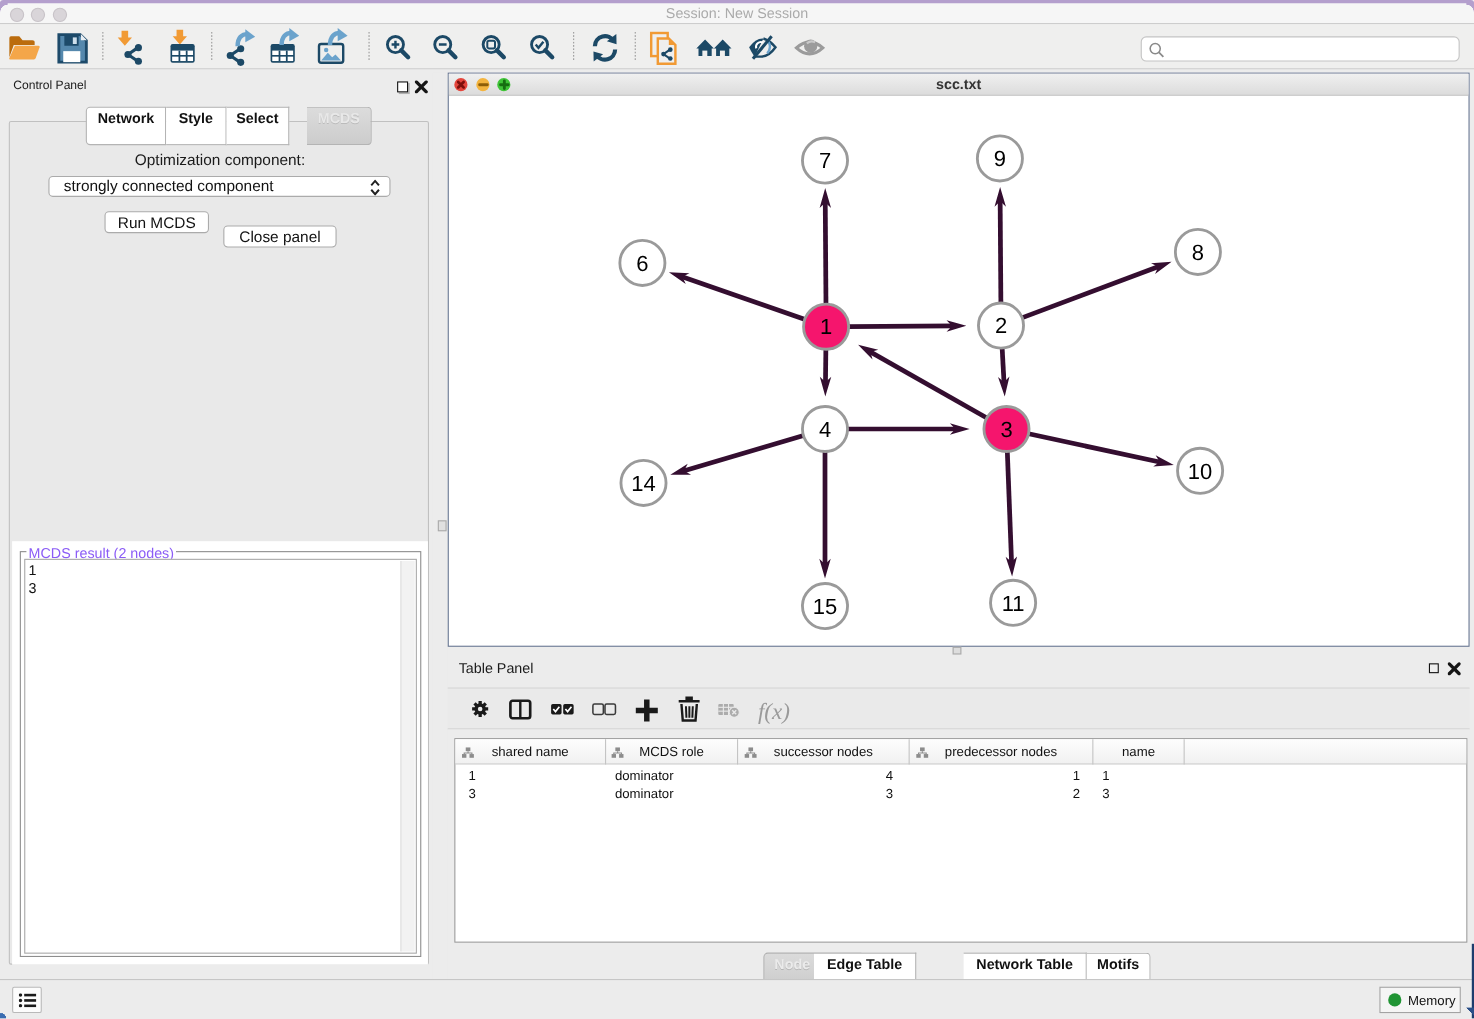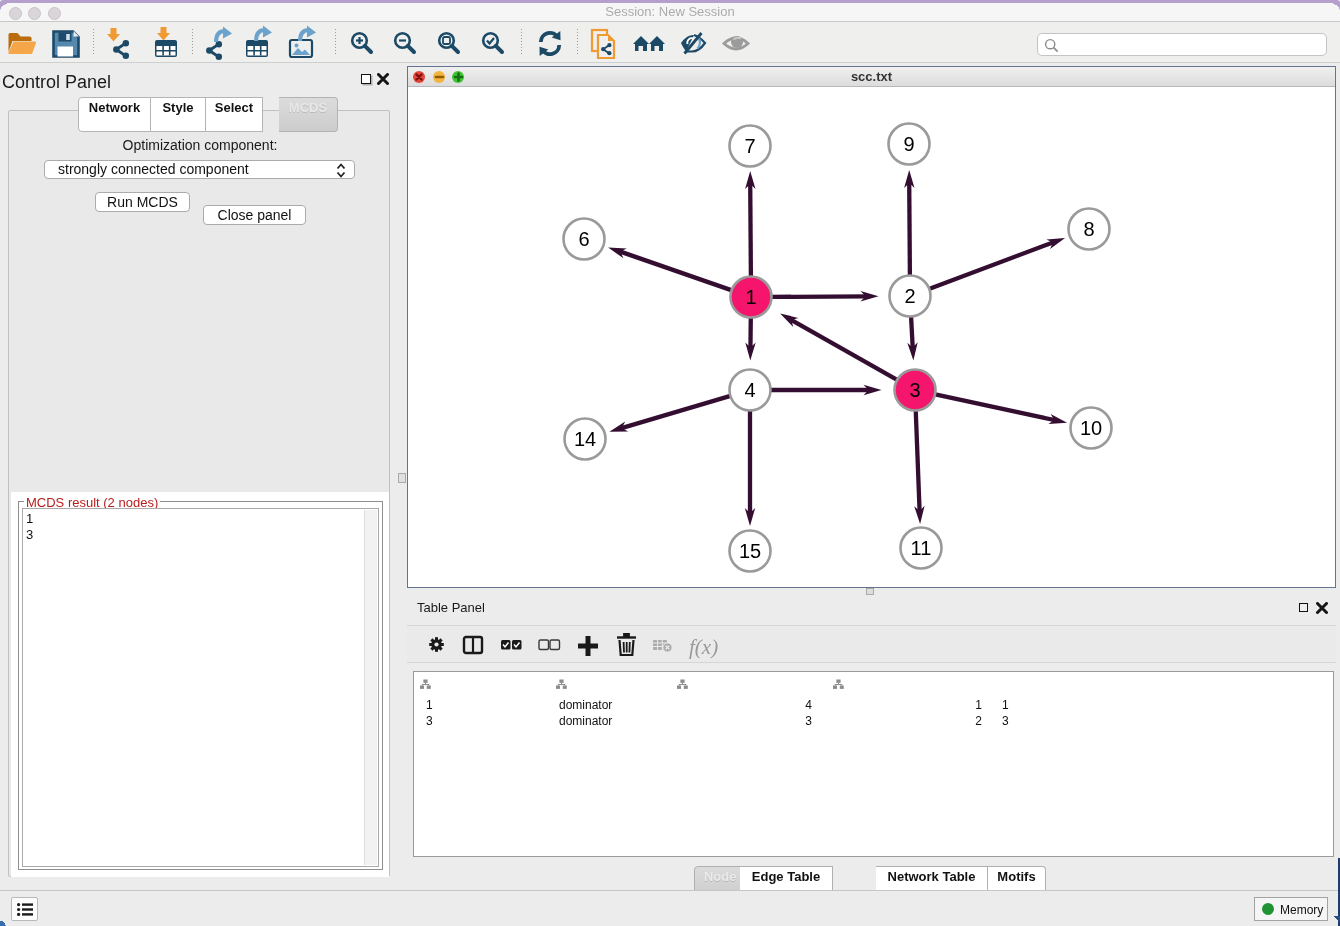--- a/index.html
+++ b/index.html
@@ -12,31 +12,31 @@
 #purpletop { left:0; top:0; width:1340px; height:3px; background:#b49fcd; border-radius:5px 5px 0 0; }
 .tl-gray { top:7px; width:13px; height:13px; border-radius:50%; background:#d9d5d9; border:1px solid #c8c3c8; }
 #apptitle { left:0; top:4px; width:1340px; text-align:center; font-size:13px; color:#ababab; }
 
 
 #toolbar { left:0; top:22px; width:1340px; height:41px; background:#efefee; border-bottom:1px solid #cfcfcf; }
 .tbsep { top:7px; width:1px; height:26px; background-image:linear-gradient(#9a9a9a 50%, rgba(0,0,0,0) 50%); background-size:1px 3px; }
 #searchbox { left:1037px; top:33px; width:290px; height:23px; background:#fff; border:1px solid #c4c4c4; border-radius:5px; }
 
 
-#cp-title { left:2px; top:72px; font-size:18px; color:#1a1a1a; }
+#cp-title { left:12px; top:72px; font-size:11px; color:#1a1a1a; }
 #cp-float { left:361px; top:74px; width:10px; height:10px; border:1.5px solid #111; background:#fff; box-shadow:1.5px 1.5px 0 #b0b0b0;}
 .tab { top:97px; height:35px; border:1px solid #b4b4b4; background:#fff; font-size:13px; font-weight:bold; color:#111; text-align:center; line-height:19px; }
 .tabsel { background:linear-gradient(#dcdcdc,#cccccc); color:#e8e8e8; text-shadow:0 1px 0 #bbb; }
 #cp-content { left:8px; top:110px; width:382px; height:767px; background:#e9e9e9; border:1px solid #c0c0c0; border-radius:2px; }
 #opt-label { left:0px; top:137px; width:400px; text-align:center; font-size:14px; color:#1a1a1a; }
 #dropdown { left:44px; top:160px; width:311px; height:19px; background:#fff; border:1px solid #ababab; border-radius:4px; font-size:14px; color:#111; line-height:17px; padding-left:13px; }
 .btn { top:192px; height:20px; background:#fff; border:1px solid #ababab; border-radius:4px; font-size:14px; color:#111; text-align:center; line-height:18px; }
 #cp-white { left:11px; top:492px; width:378px; height:385px; background:#fff; }
 #mcds-box { left:18px; top:501px; width:365px; height:369px; border:1px solid #8e8e8e; }
-#mcds-legend { left:24px; top:495px; background:#fff; font-size:13px; color:#b91c1c; padding:0 2px;}
+#mcds-legend { left:24px; top:495px; background:#fff; font-size:13px; color:#8b5cf6; padding:0 2px;}
 #mcds-text { left:22px; top:508px; width:357px; height:359px; background:#fff; border:1px solid #a9a9a9; font-size:13px; color:#111; padding:2px 0 0 3px; line-height:16px;}
 #mcds-scroll { left:364px; top:510px; width:13px; height:355px; background:#f2f2f2; border-left:1px solid #ddd;}
 
 
 #vsplit { left:393px; top:66px; width:14px; height:824px; background:#ececec; }
 #vsplit-h { left:398px; top:473px; width:8px; height:10px; background:#e0e0e0; border:1px solid #aaa; }
 
 
 #netwin { left:407px; top:66px; width:929px; height:522px; border:1px solid #65738f; background:#fff; }
 #nettitle { left:408px; top:67px; width:927px; height:20px; background:linear-gradient(#f0f0f0,#dcdcdc); border-bottom:1px solid #b9b9b9; }
@@ -360,20 +360,27 @@
         <line x1="0" y1="6.5" x2="14" y2="6.5"></line>
         <line x1="4.6" y1="0" x2="4.6" y2="10"></line>
         <line x1="9.3" y1="0" x2="9.3" y2="10"></line>
       </g>
 <circle cx="14.5" cy="7.5" r="4.6" fill="#a9a9a9" stroke="#eaeaea" stroke-width="1"></circle>
 <path d="M12.7 5.7 l3.6 3.6 M16.3 5.7 l-3.6 3.6" stroke="#eaeaea" stroke-width="1.3"></path>
 </g>
 <text x="689" y="654" font-family="Liberation Serif, serif" font-style="italic" font-size="21" fill="#9a9a9a">f(x)</text>
   </svg>
 <div class="abs" id="tp-table">
+  <div class="abs" id="tp-header">
+    <div class="th" style="left:0px; width:137px;">shared name</div>
+    <div class="th" style="left:137px; width:120px;">MCDS role</div>
+    <div class="th" style="left:257px; width:156px;">successor nodes</div>
+    <div class="th" style="left:413px; width:167px;">predecessor nodes</div>
+    <div class="th" style="left:580px; width:83px;">name</div>
+  </div>
   <div class="td" style="left:12px; top:25px;">1</div>
   <div class="td" style="left:145px; top:25px;">dominator</div>
   <div class="td" style="left:340px; top:25px; width:58px; text-align:right;">4</div>
   <div class="td" style="left:510px; top:25px; width:58px; text-align:right;">1</div>
   <div class="td" style="left:588px; top:25px;">1</div>
   <div class="td" style="left:12px; top:41px;">3</div>
   <div class="td" style="left:145px; top:41px;">dominator</div>
   <div class="td" style="left:340px; top:41px; width:58px; text-align:right;">3</div>
   <div class="td" style="left:510px; top:41px; width:58px; text-align:right;">2</div>
   <div class="td" style="left:588px; top:41px;">3</div>

